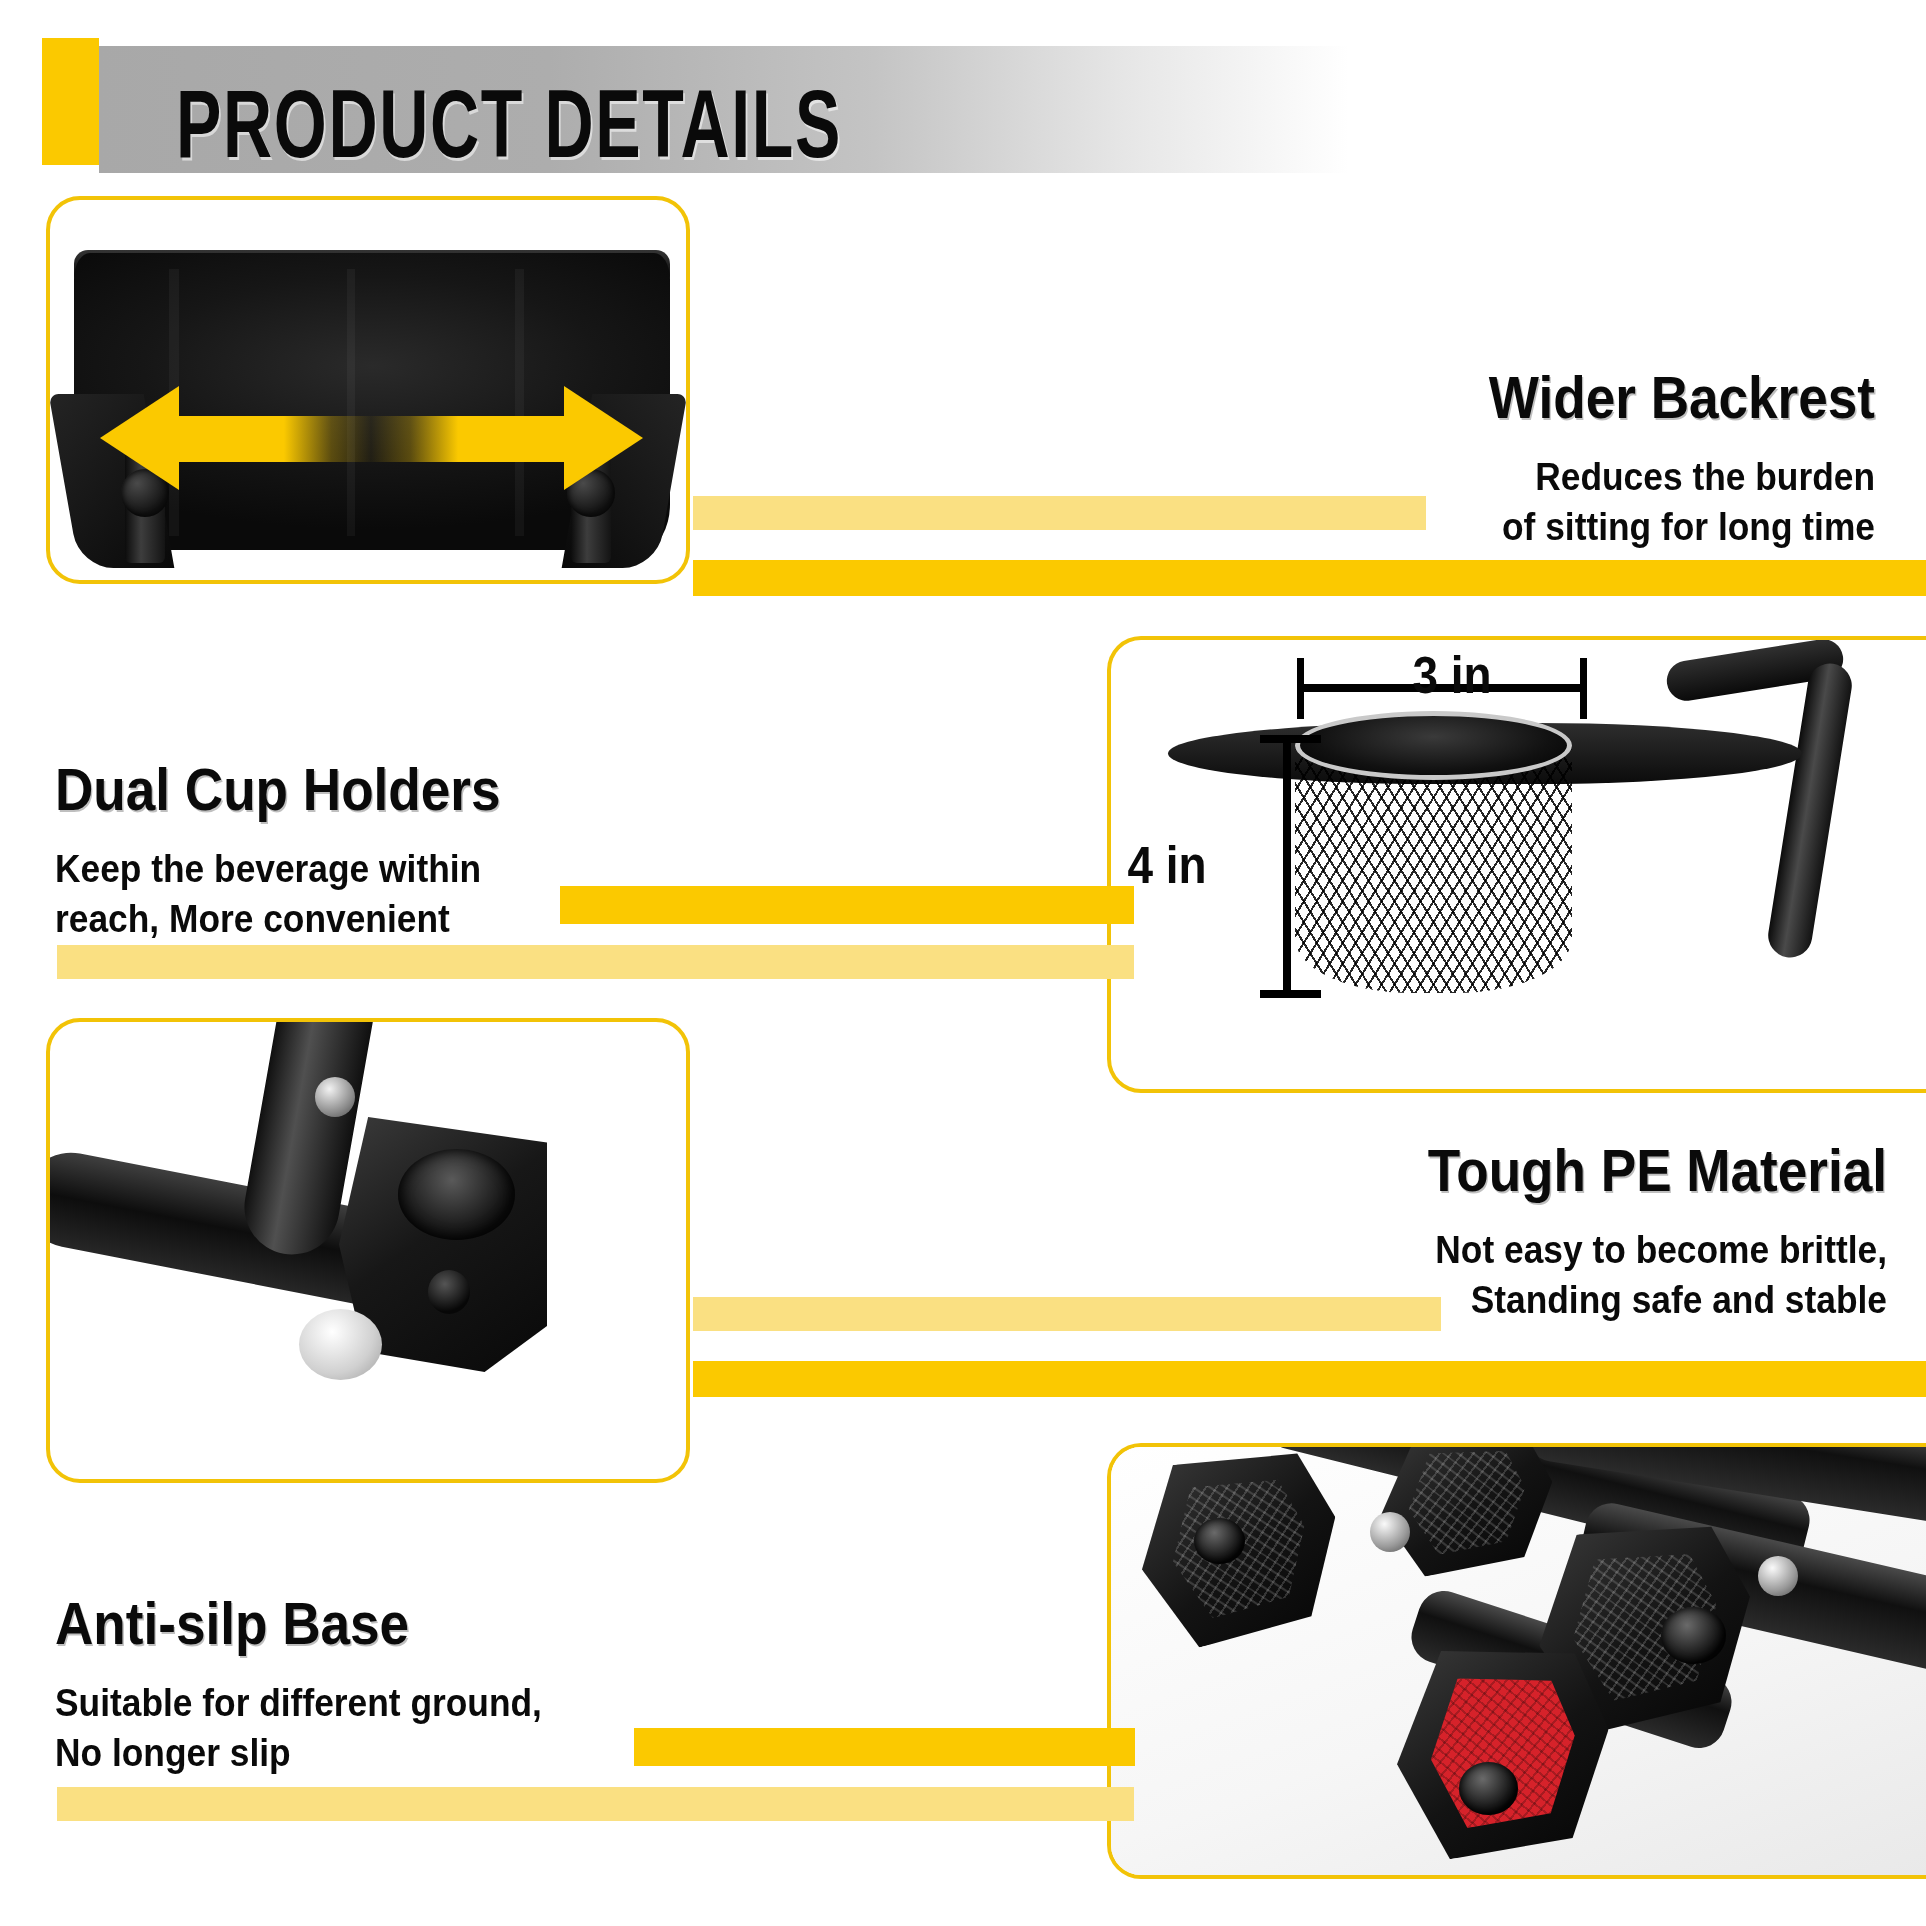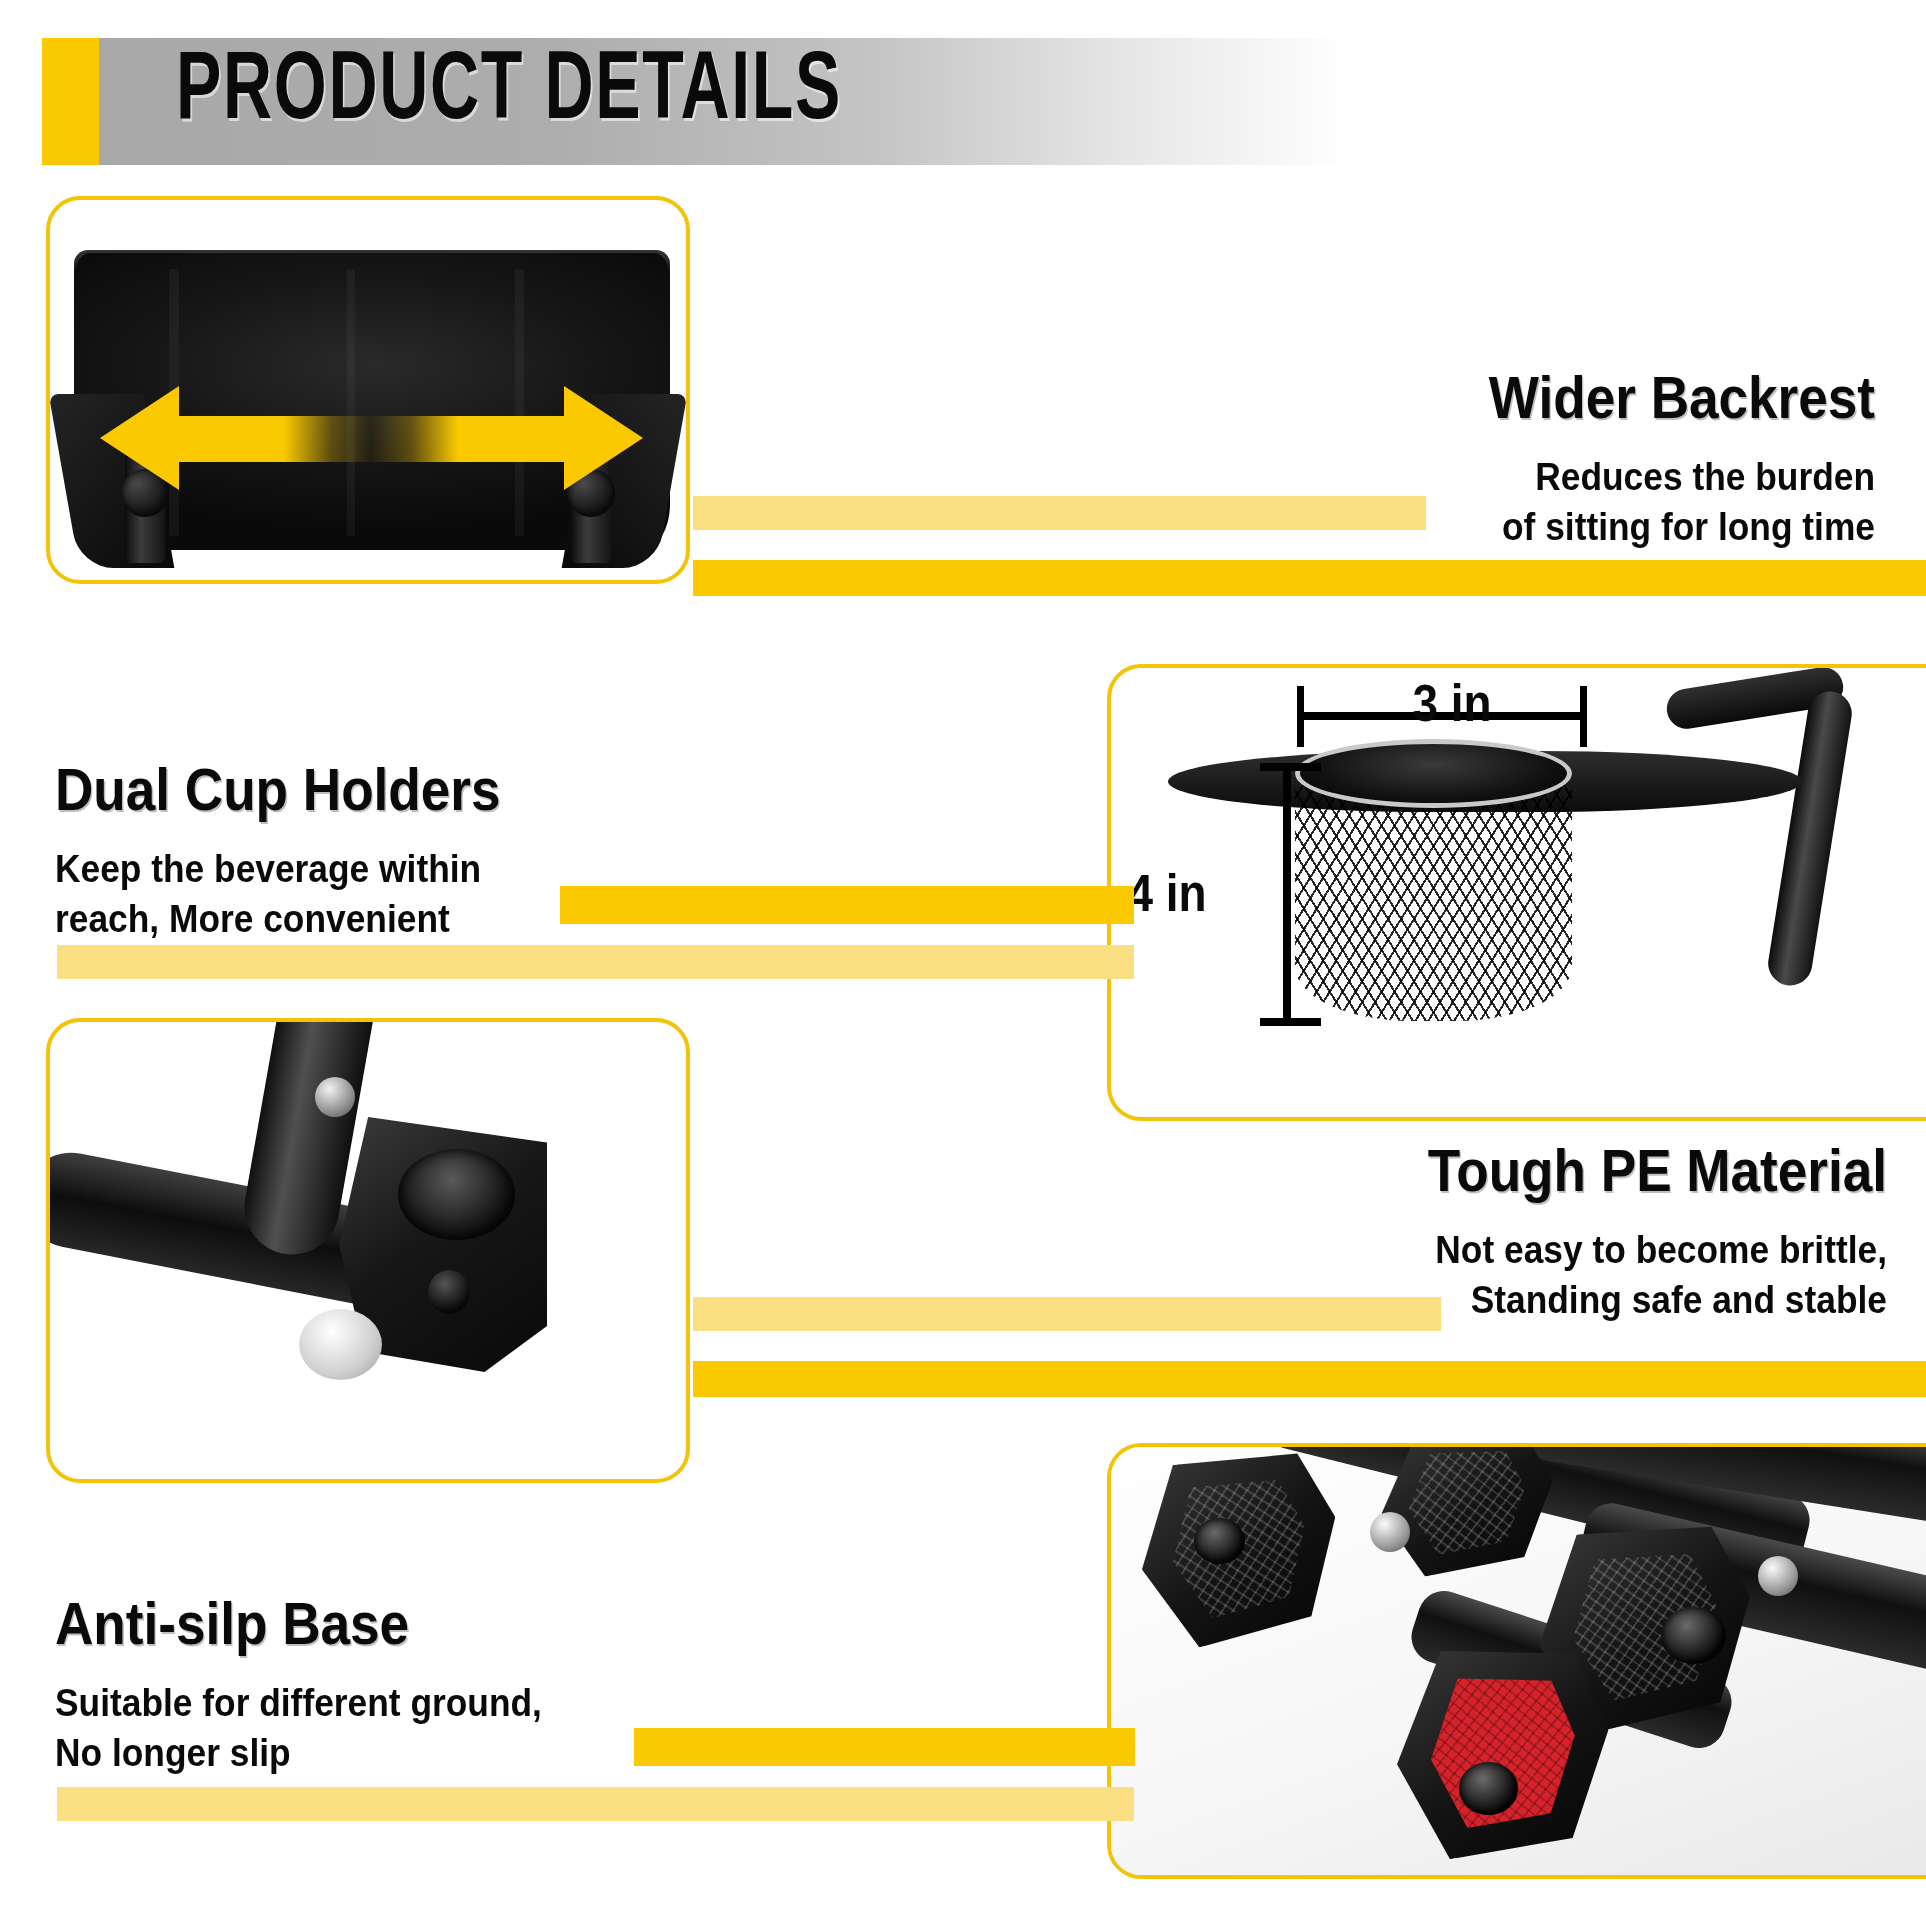--- a/index.html
+++ b/index.html
@@ -18,21 +18,21 @@
     display:flex; align-items:stretch;
   }
   #header-accent {
     width:57px; height:100%;
     background:#FBC900;
     flex:0 0 57px;
   }
   #header-banner {
     flex:1 1 auto; height:100%;
     background:linear-gradient(90deg,#a8a8a8 0%,#adadad 36%,#c4c4c4 62%,#e6e6e6 82%,#ffffff 100%);
-    display:flex; align-items:flex-start;
+    display:flex; align-items:flex-end;margin-top:8px;
   }
   #header-title {
     font-size:83px; font-weight:700;
     letter-spacing:2px;
     transform:scaleX(0.82) scaleY(1.16);
     transform-origin:left center;
     margin-left:77px;
     white-space:nowrap;
     text-shadow:2px 2px 0 rgba(255,255,255,0.55);
   }
@@ -109,21 +109,21 @@
     background:linear-gradient(90deg,
       #FBC900 0%, #FBC900 28%,
       rgba(251,201,0,0.30) 40%, rgba(251,201,0,0.05) 50%,
       rgba(251,201,0,0.30) 60%, #FBC900 72%, #FBC900 100%);
   }
   .arrow-head { position:absolute; width:0; height:0; top:6px; }
   .arrow-head.left  { left:0;    border-top:52px solid transparent; border-bottom:52px solid transparent; border-right:79px solid #FBC900; }
   .arrow-head.right { right:0;   border-top:52px solid transparent; border-bottom:52px solid transparent; border-left:79px solid #FBC900; }
 
   
-  #panel-cup { left:1107px; top:664px; width:820px; height:457px; border-right:none; border-radius:34px 0 0 34px; }
+  #panel-cup { left:1107px; top:636px; width:820px; height:457px; border-right:none; border-radius:34px 0 0 34px; }
   .cup-stage { position:absolute; inset:0; }
   .cup-rim-fabric {
     position:absolute; left:57px; top:83px; width:634px; height:61px;
     background:linear-gradient(180deg,#2e2e2e,#0b0b0b);
     border-radius:50%/60%;
   }
   .cup-rim-inner {
     position:absolute; left:184px; top:71px; width:277px; height:69px;
     border-radius:50%;
     background:radial-gradient(ellipse at 50% 35%, #3a3a3a 0%, #111 62%, #000 100%);

